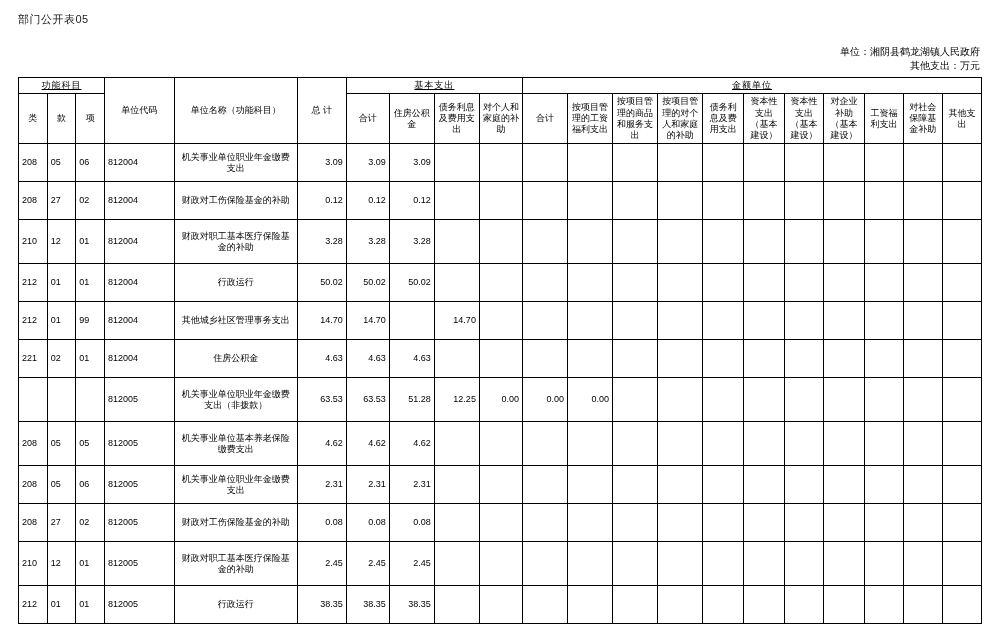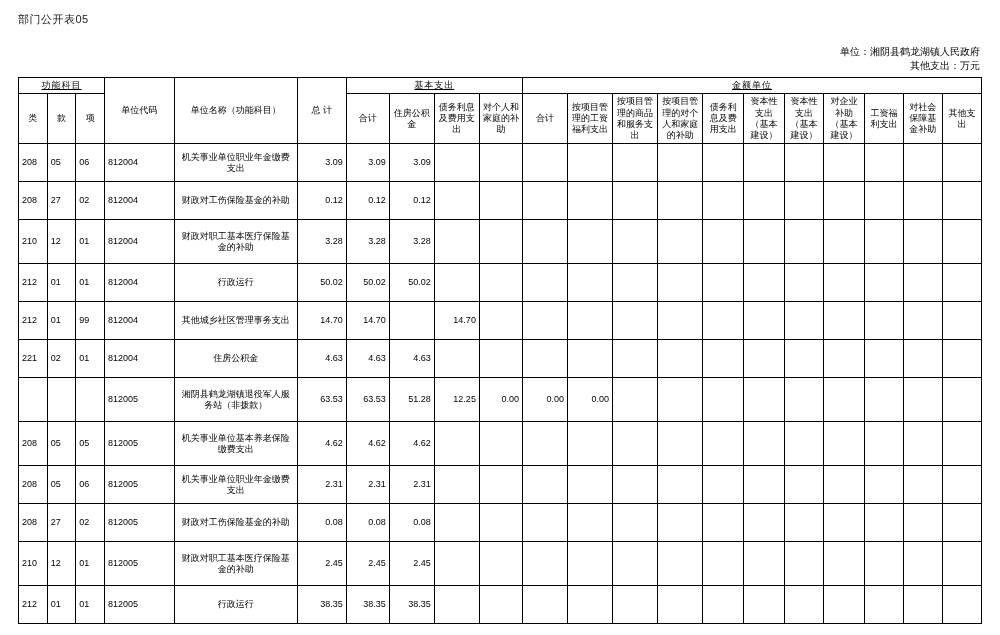--- a/index.html
+++ b/index.html
@@ -288,21 +288,21 @@
           <td class="r"></td>
           <td class="r"></td>
           <td class="r"></td>
           <td class="r"></td>
         </tr>
         <tr class="tall">
           <td class="c"></td>
           <td class="c"></td>
           <td class="c"></td>
           <td class="c">812005</td>
-          <td class="l name">湘阴县鹤龙湖镇退役军人服务站（非拨款）</td>
+          <td class="l name">机关事业单位职业年金缴费支出（非拨款）</td>
           <td class="r">63.53</td>
           <td class="r">63.53</td>
           <td class="r">51.28</td>
           <td class="r">12.25</td>
           <td class="r">0.00</td>
           <td class="r">0.00</td>
           <td class="r">0.00</td>
           <td class="r"></td>
           <td class="r"></td>
           <td class="r"></td>

